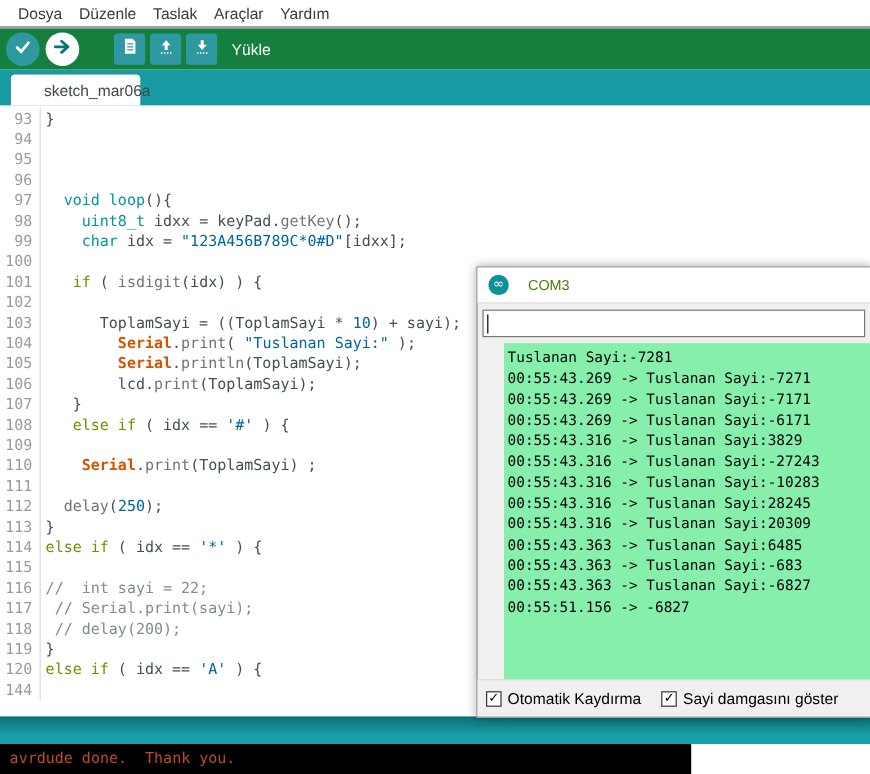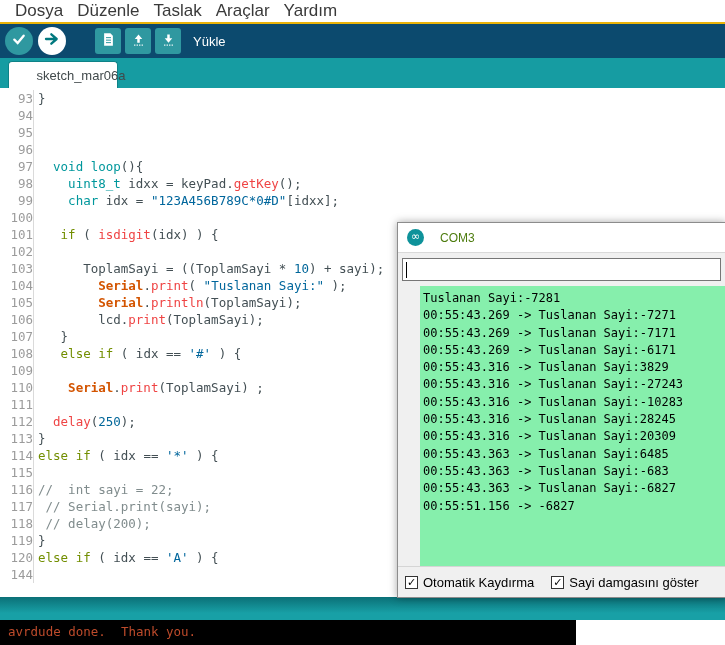--- a/index.html
+++ b/index.html
@@ -2,25 +2,25 @@
 <html><head>
 <meta charset="utf-8">
 <style>
   * { margin:0; padding:0; box-sizing:border-box; }
   html,body { width:725px; height:645px; overflow:hidden; background:#fff;
               font-family:"Liberation Sans", sans-serif; }
 
   
   #menubar { position:absolute; left:0; top:0; width:725px; height:22px;
              background:#ffffff; display:flex; align-items:center; padding-left:8px; }
-  .menu-item { font-size:17px; color:#3a3a3a; padding:2px 7px; cursor:default; }
+  .menu-item { font-size:13px; color:#3a3a3a; padding:2px 7px; cursor:default; }
 
   
   #toolbar { position:absolute; left:0; top:22px; width:725px; height:36px;
-             background:#0c4a6e; border-top:2px solid #eab308;
+             background:#15803d; border-top:2px solid #a3a3a3;
              display:flex; align-items:center; }
   .tb-circle { width:28px; height:28px; border-radius:50%; background:#2F98A0;
                display:flex; align-items:center; justify-content:center; margin-left:5px; }
   .tb-circle.active { background:#ffffff; }
   .tb-square { width:26px; height:26px; border-radius:3px; background:#2F98A0;
                display:flex; align-items:center; justify-content:center; }
   .tb-square.first { margin-left:29px; }
   .tb-square + .tb-square { margin-left:4px; }
   #toolbar-tooltip { color:#ffffff; font-size:13px; margin-left:12px; }
 
@@ -31,27 +31,27 @@
                 background:#ffffff; border-radius:4px 4px 0 0;
                 border:1px solid #0E8287; border-bottom:none;
                 display:flex; align-items:center; justify-content:center;
                 font-size:13px; color:#41494B;padding-left:36px; }
 
   
   #editor { position:absolute; left:0; top:88px; width:725px; height:509px;
             background:#ffffff; overflow:hidden; padding-top:2px;
             font-family:"DejaVu Sans Mono", monospace; font-size:12.5px; }
   .code-row { display:flex; height:17px; line-height:17px; white-space:pre; }
-  .ln { width:34px; flex:0 0 34px; text-align:right; padding-right:0;
+  .ln { width:34px; flex:0 0 34px; text-align:right; padding-right:6px;
         color:#9B9B9B; border-right:1px solid #DADADA; }
   .cd { padding-left:4px; color:#434F54; }
   .tk-plain { color:#434F54; }
   .tk-type  { color:#00979C; }
   .tk-ctrl  { color:#728E00; }
-  .tk-fn    { color:#ef4444; }
+  .tk-fn    { color:#737373; }
   .tk-cls   { color:#D35400; font-weight:bold; }
   .tk-str   { color:#00669C; }
   .tk-num   { color:#006699; }
   .tk-com   { color:#808C8D; }
 
   
   #statusbar { position:absolute; left:0; top:597px; width:725px; height:23px;
                background:linear-gradient(180deg,#0B7077 0%, #18A0A6 70%); }
   #console { position:absolute; left:0; top:620px; width:576px; height:25px;
              background:#000000; color:#BE4B2B;

